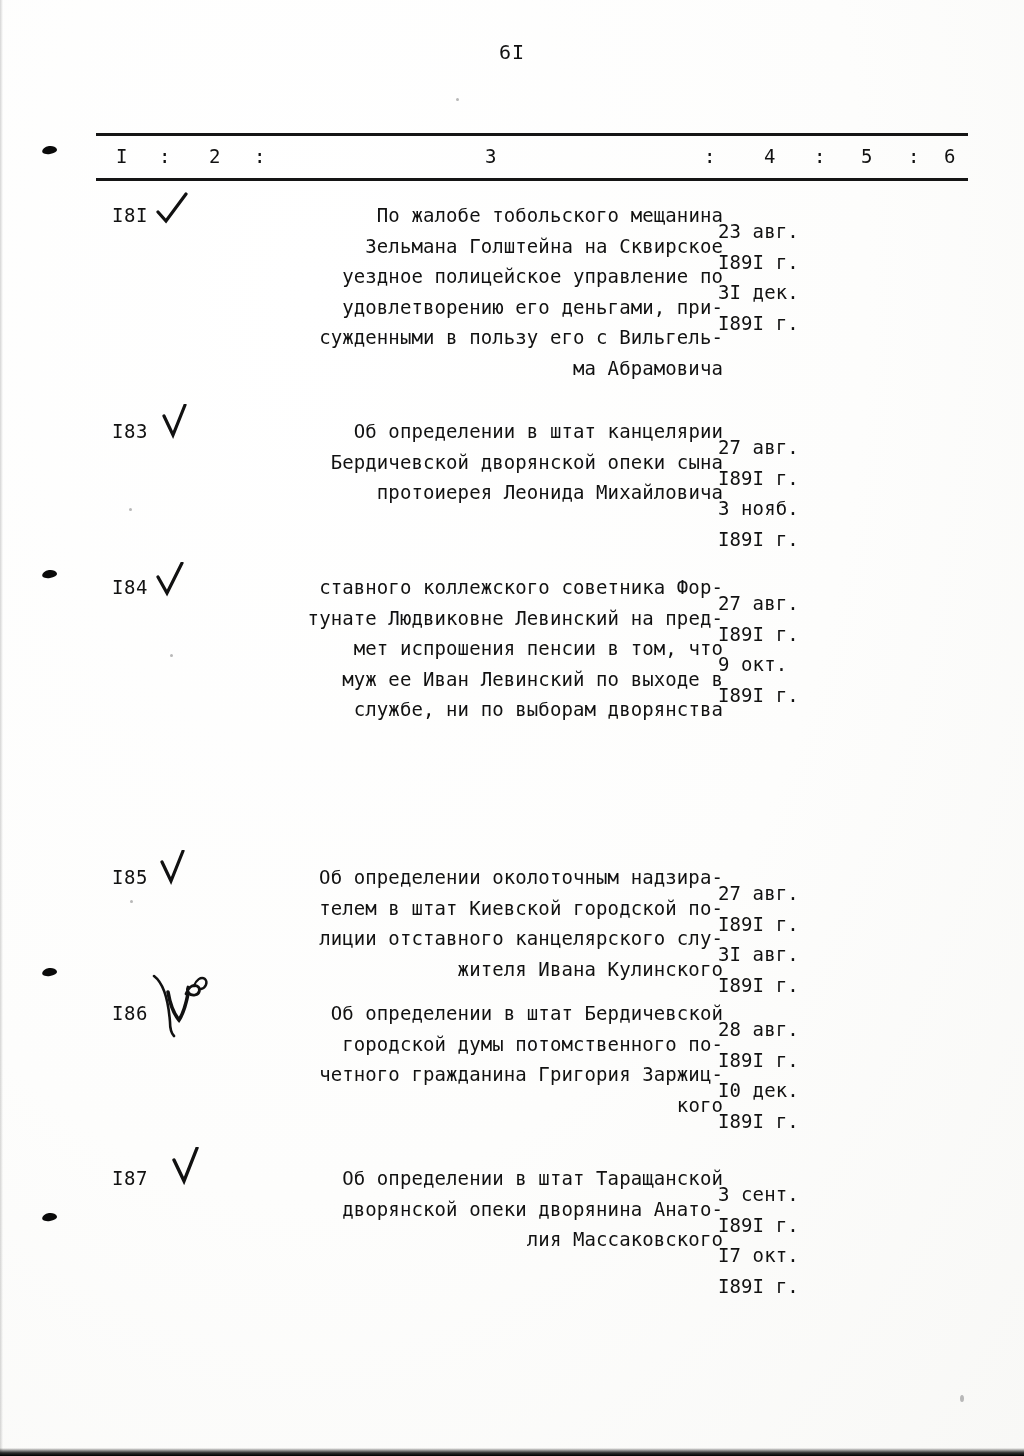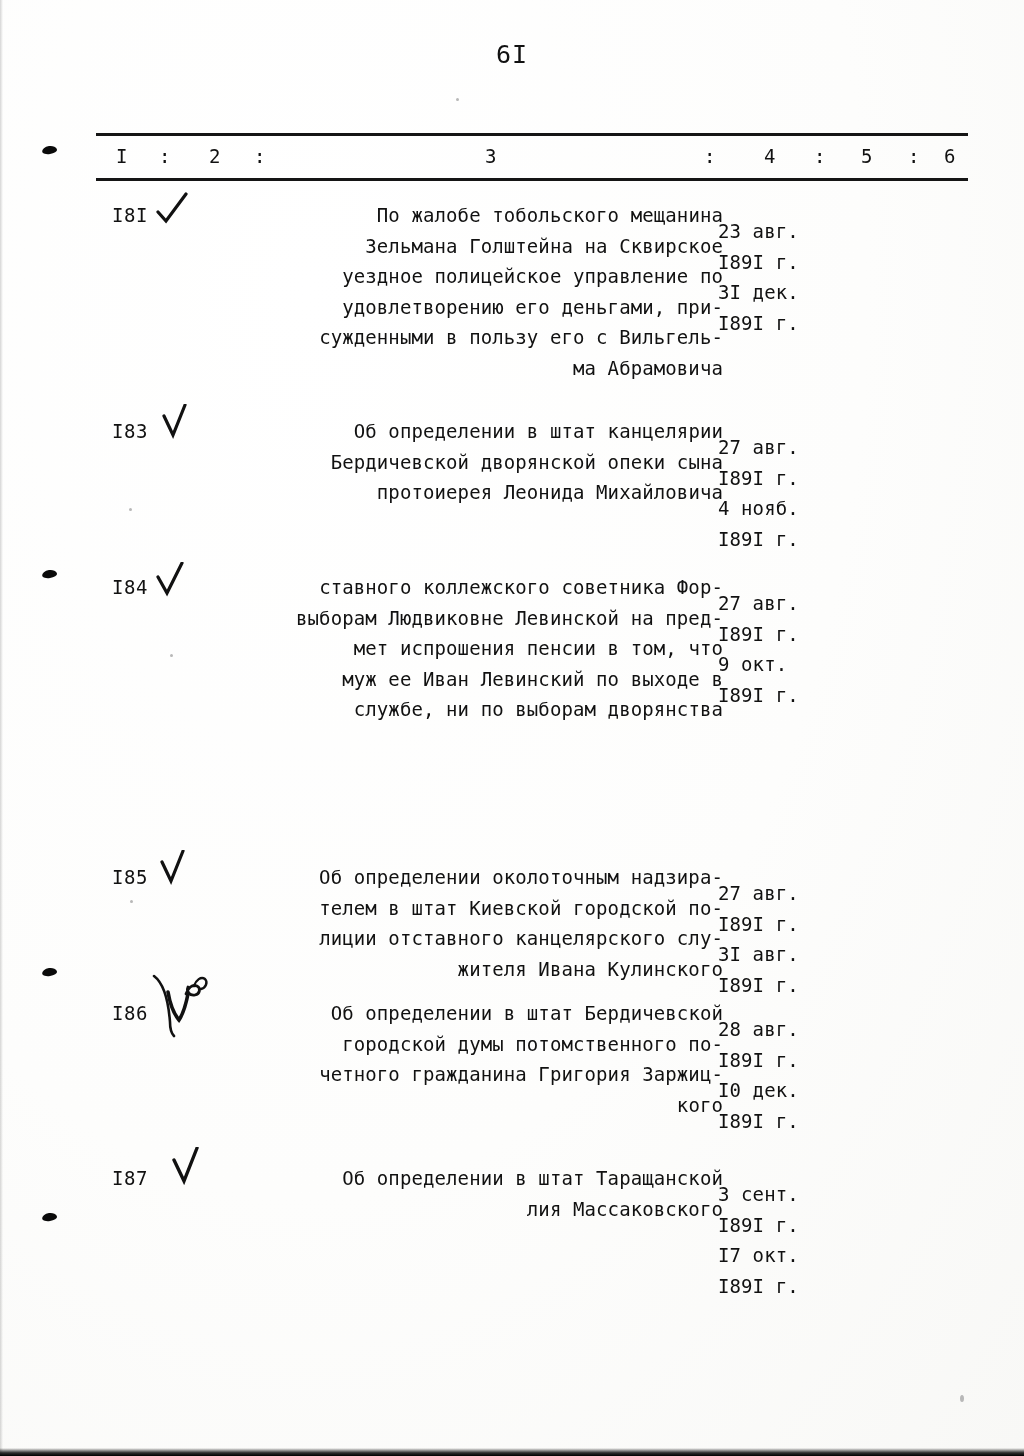--- a/index.html
+++ b/index.html
@@ -46,21 +46,21 @@
     background: linear-gradient(to right, rgba(30,30,30,0.18), rgba(255,255,255,0));
   }
 
   
   #page-number {
     position: absolute;
     top: 40px;
     left: 0;
     width: 1024px;
     text-align: center;
-    font-size: 25px;
+    font-size: 20px;
     letter-spacing: 1px;
   }
 
   
   #col-header {
     position: absolute;
     left: 96px;
     top: 133px;
     width: 872px;
     height: 50px;
@@ -218,33 +218,33 @@
         <path d="M4 12 L13 31 L25 1" stroke="#111" stroke-width="3.2" fill="none" stroke-linecap="round"></path>
       </svg>
       <div class="entry-body">
         <div class="line">  Об определении в штат канцелярии</div>
         <div class="line">Бердичевской дворянской опеки сына</div>
         <div class="line">протоиерея Леонида Михайловича</div>
       </div>
       <div class="entry-dates">
         <div class="line">27 авг.</div>
         <div class="line">I89I г.</div>
-        <div class="line">4 нояб.</div>
+        <div class="line">3 нояб.</div>
         <div class="line">I89I г.</div>
       </div>
     </div>
 
     <div class="entry" style="top:572px;">
       <div class="entry-num">I84</div>
       <svg class="mark" style="left:155px; top:-10px;" width="34" height="36" viewBox="0 0 34 36">
         <path d="M3 15 L12 31 L27 1" stroke="#111" stroke-width="3.2" fill="none" stroke-linecap="round"></path>
       </svg>
       <div class="entry-body">
         <div class="line">ставного коллежского советника Фор-</div>
-        <div class="line">выборам Людвиковне Левинской на пред-</div>
+        <div class="line">тунате Людвиковне Левинский на пред-</div>
         <div class="line">мет испрошения пенсии в том, что</div>
         <div class="line">муж ее Иван Левинский по выходе в</div>
         <div class="line">службе, ни по выборам дворянства</div>
       </div>
       <div class="entry-dates">
         <div class="line">27 авг.</div>
         <div class="line">I89I г.</div>
         <div class="line">9 окт.</div>
         <div class="line">I89I г.</div>
       </div>
@@ -291,20 +291,21 @@
       </div>
     </div>
 
     <div class="entry" style="top:1163px;">
       <div class="entry-num">I87</div>
       <svg class="mark" style="left:170px; top:-16px;" width="34" height="40" viewBox="0 0 34 40">
         <path d="M4 13 L14 34 L27 1" stroke="#111" stroke-width="3.4" fill="none" stroke-linecap="round"></path>
       </svg>
       <div class="entry-body">
         <div class="line">  Об определении в штат Таращанской</div>
+        <div class="line">дворянской опеки дворянина Анато-</div>
         <div class="line">лия Массаковского</div>
       </div>
       <div class="entry-dates">
         <div class="line">3 сент.</div>
         <div class="line">I89I г.</div>
         <div class="line">I7 окт.</div>
         <div class="line">I89I г.</div>
       </div>
     </div>
 

